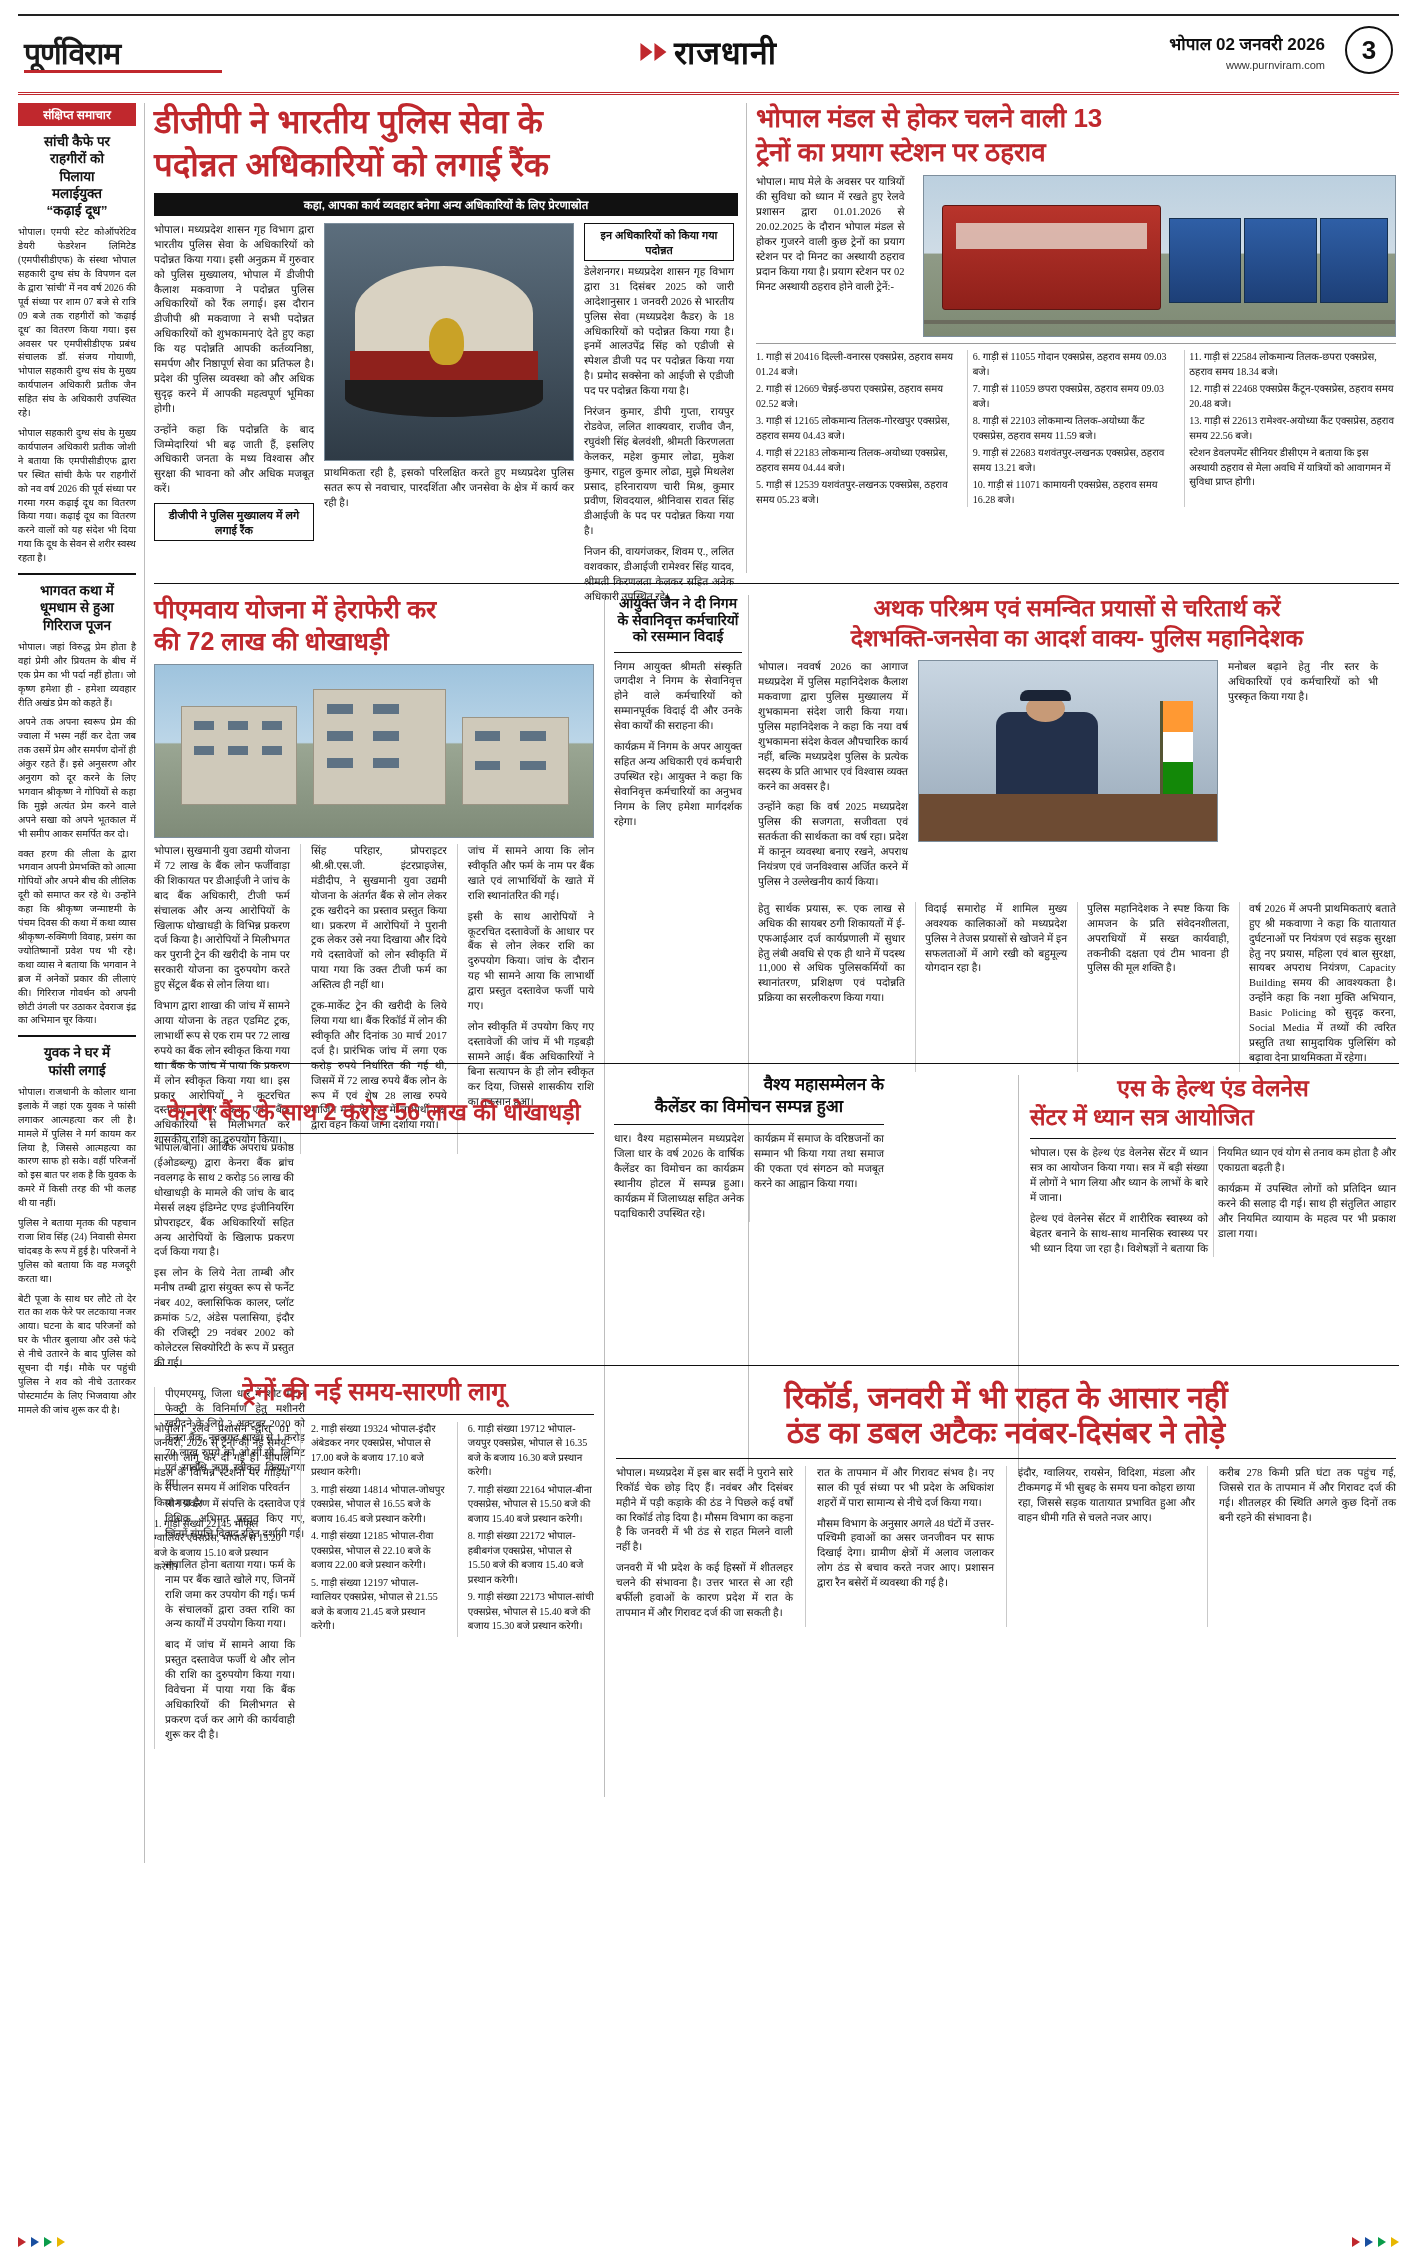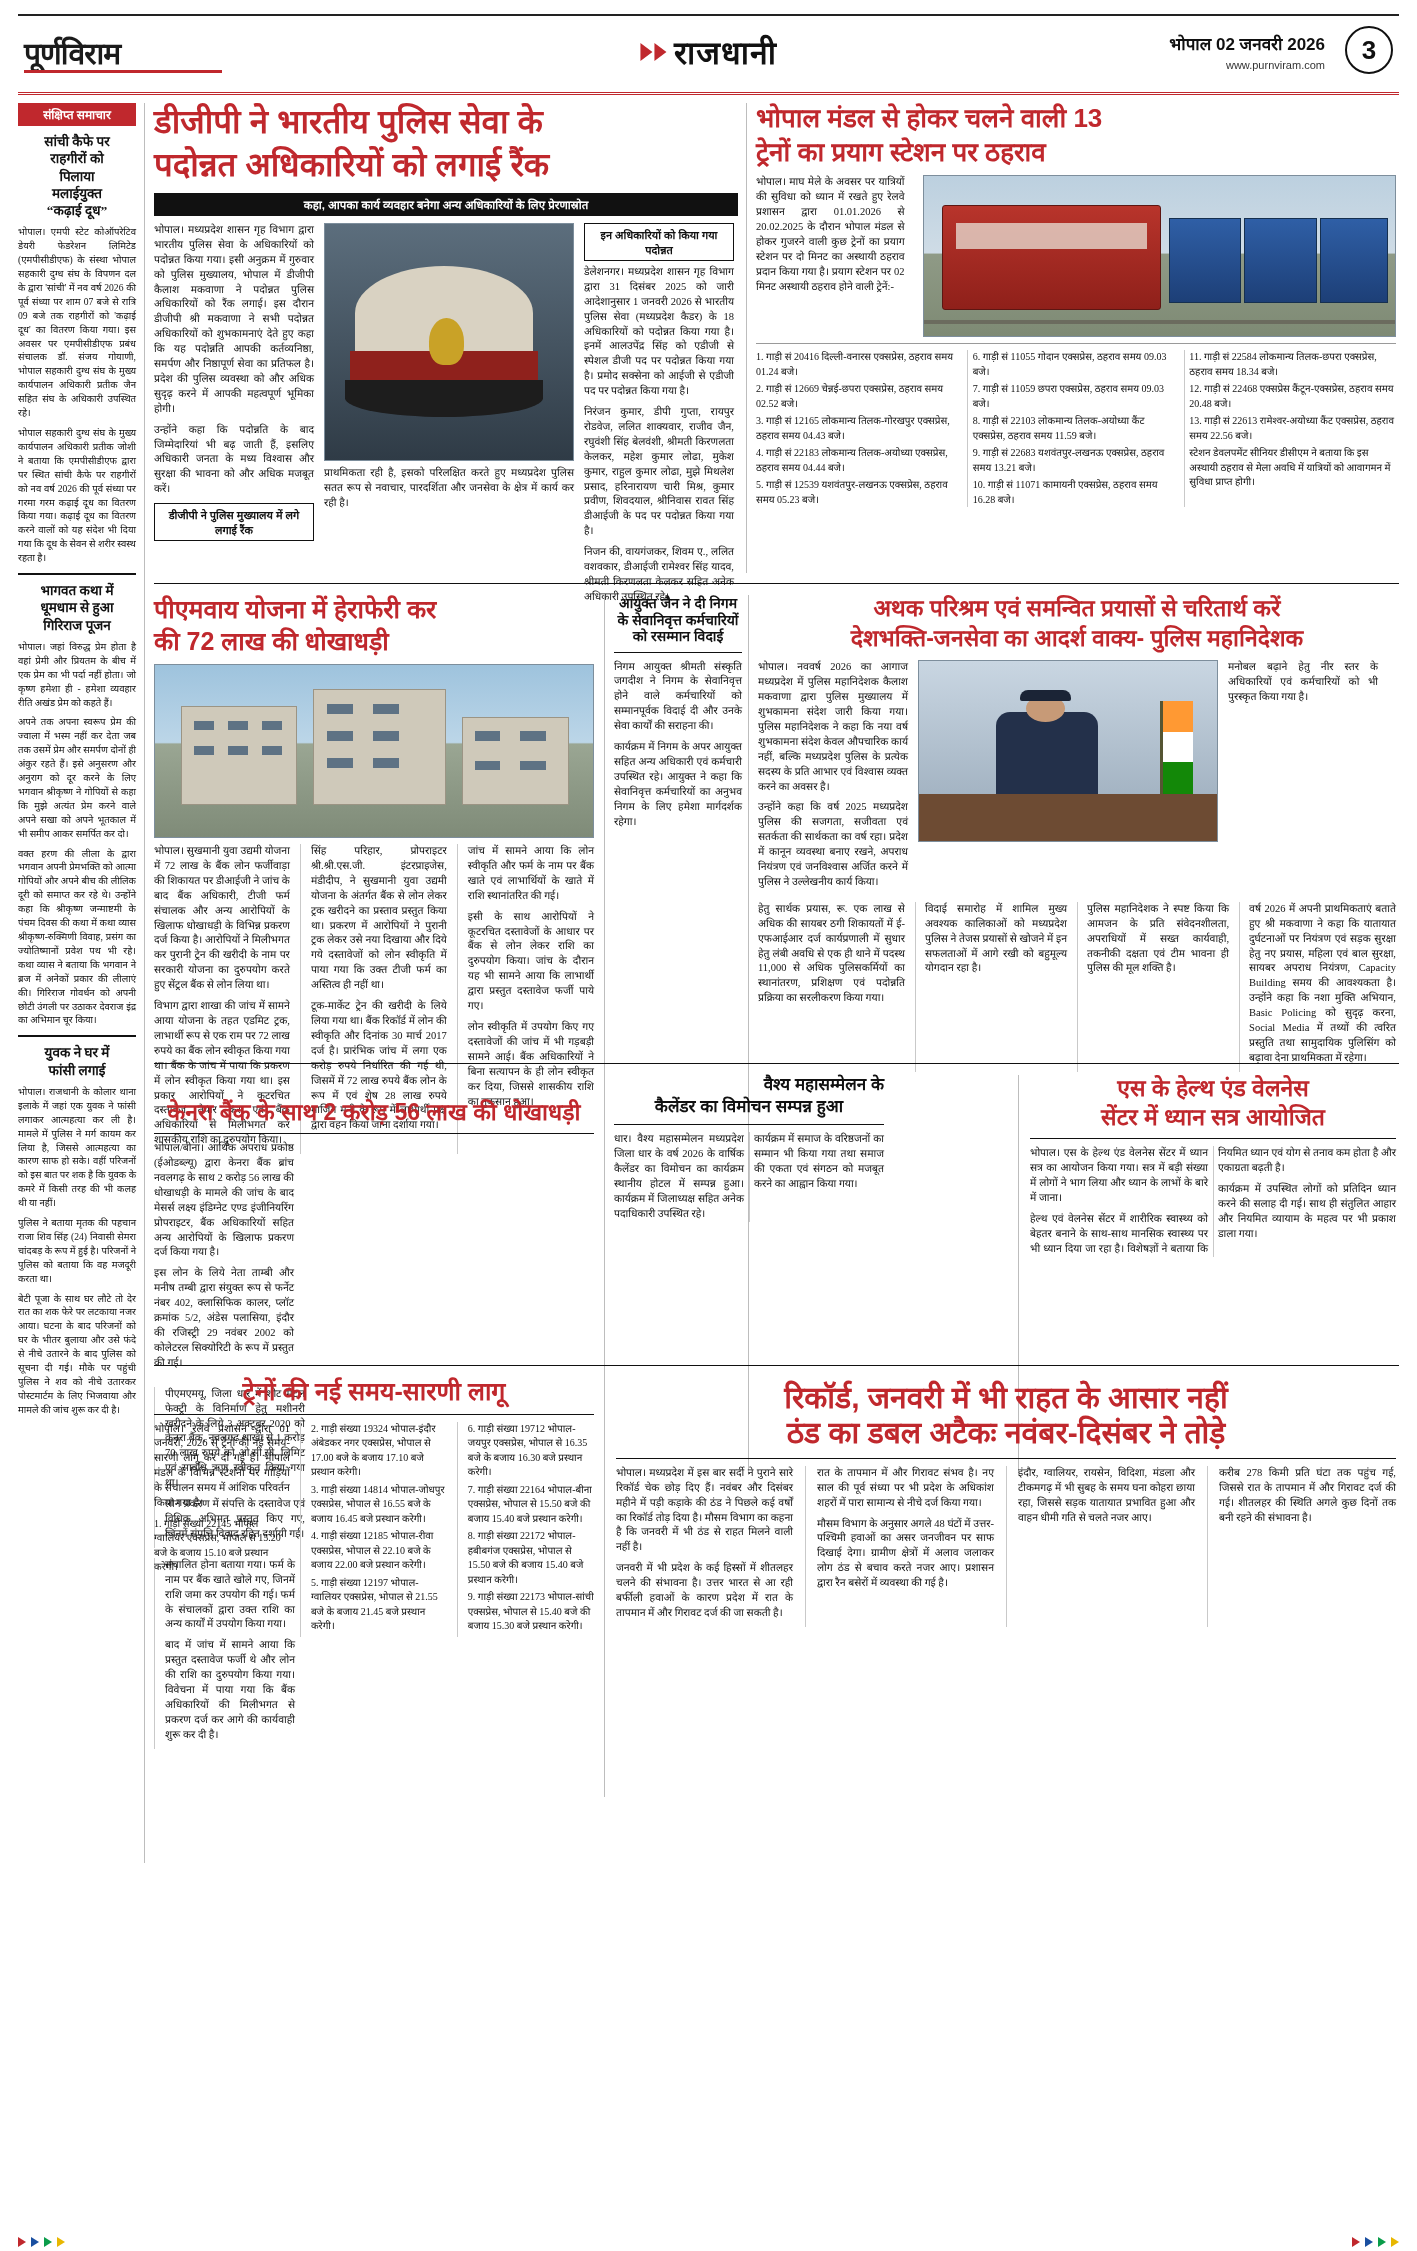--- a/index.html
+++ b/index.html
@@ -28,21 +28,21 @@
   .body{position:relative;margin-top:8px;}
   .hl{font-family:"Liberation Sans",sans-serif;font-weight:bold;color:#111;line-height:1.18;}
   .hl-red{color:#c0282d;}
   p.t{font-size:10.5px;line-height:1.42;text-align:justify;margin:0 0 6px 0;}
   .sep{height:1px;background:#111;margin:7px 0;}
   .sep-thin{height:1px;background:#9a9a9a;margin:6px 0;}
 
   
   .rail{position:absolute;left:0;top:0;width:118px;}
   .rail-head{background:#c0282d;color:#fff;text-align:center;font-family:"Liberation Sans",sans-serif;font-size:12px;font-weight:bold;padding:3px 0;}
-  .rail-title{font-family:Liberation Serif, serif;font-weight:bold;font-size:13.5px;line-height:1.28;text-align:center;margin:7px 16px 6px;}
+  .rail-title{font-family:Liberation Sans, sans-serif;font-weight:bold;font-size:13.5px;line-height:1.28;text-align:center;margin:7px 16px 6px;}
   .rail .t{font-size:9.6px;line-height:1.45;text-align:justify;}
   .rail-rule{height:2px;background:#111;margin:8px 0 6px;}
 
   
   .block{position:absolute;}
   .imgbox{background:#9fb4c6;border:1px solid #7d8e9c;overflow:hidden;position:relative;}
 
   .kicker{background:#111;color:#fff;font-family:"Liberation Sans",sans-serif;font-size:11.5px;font-weight:bold;text-align:center;padding:4px 6px;}
   .boxhead{border:1px solid #111;font-family:"Liberation Sans",sans-serif;font-weight:bold;font-size:11px;text-align:center;padding:3px;margin-bottom:4px;}
 
@@ -337,21 +337,21 @@
       <div class="twocol">
         <p class="t">धार। वैश्य महासम्मेलन मध्यप्रदेश जिला धार के वर्ष 2026 के वार्षिक कैलेंडर का विमोचन का कार्यक्रम स्थानीय होटल में सम्पन्न हुआ। कार्यक्रम में जिलाध्यक्ष सहित अनेक पदाधिकारी उपस्थित रहे।</p>
         <p class="t">कार्यक्रम में समाज के वरिष्ठजनों का सम्मान भी किया गया तथा समाज की एकता एवं संगठन को मजबूत करने का आह्वान किया गया।</p>
       </div>
     </div>
 
     <div class="vline" style="left:1000px;top:972px;height:400px;"></div>
 
     <div class="block" style="left:1012px;top:972px;width:366px;">
       <div class="hl hl-red" style="font-size:23px;text-align:center;">एस के हेल्थ एंड वेलनेस</div>
-      <div class="hl hl-red" style="font-size:23px;text-align:center;margin-top:2px;">सेंटर में ध्यान सत्र आयोजित</div>
+      <div class="hl hl-red" style="font-size:23px;text-align:left;margin-top:2px;">सेंटर में ध्यान सत्र आयोजित</div>
       <div class="sep"></div>
       <div class="twocol">
         <p class="t">भोपाल। एस के हेल्थ एंड वेलनेस सेंटर में ध्यान सत्र का आयोजन किया गया। सत्र में बड़ी संख्या में लोगों ने भाग लिया और ध्यान के लाभों के बारे में जाना।</p>
         <p class="t">हेल्थ एवं वेलनेस सेंटर में शारीरिक स्वास्थ्य को बेहतर बनाने के साथ-साथ मानसिक स्वास्थ्य पर भी ध्यान दिया जा रहा है। विशेषज्ञों ने बताया कि नियमित ध्यान एवं योग से तनाव कम होता है और एकाग्रता बढ़ती है।</p>
         <p class="t">कार्यक्रम में उपस्थित लोगों को प्रतिदिन ध्यान करने की सलाह दी गई। साथ ही संतुलित आहार और नियमित व्यायाम के महत्व पर भी प्रकाश डाला गया।</p>
       </div>
     </div>
 
     <div class="hline" style="left:136px;right:0;top:1262px;"></div>
 

